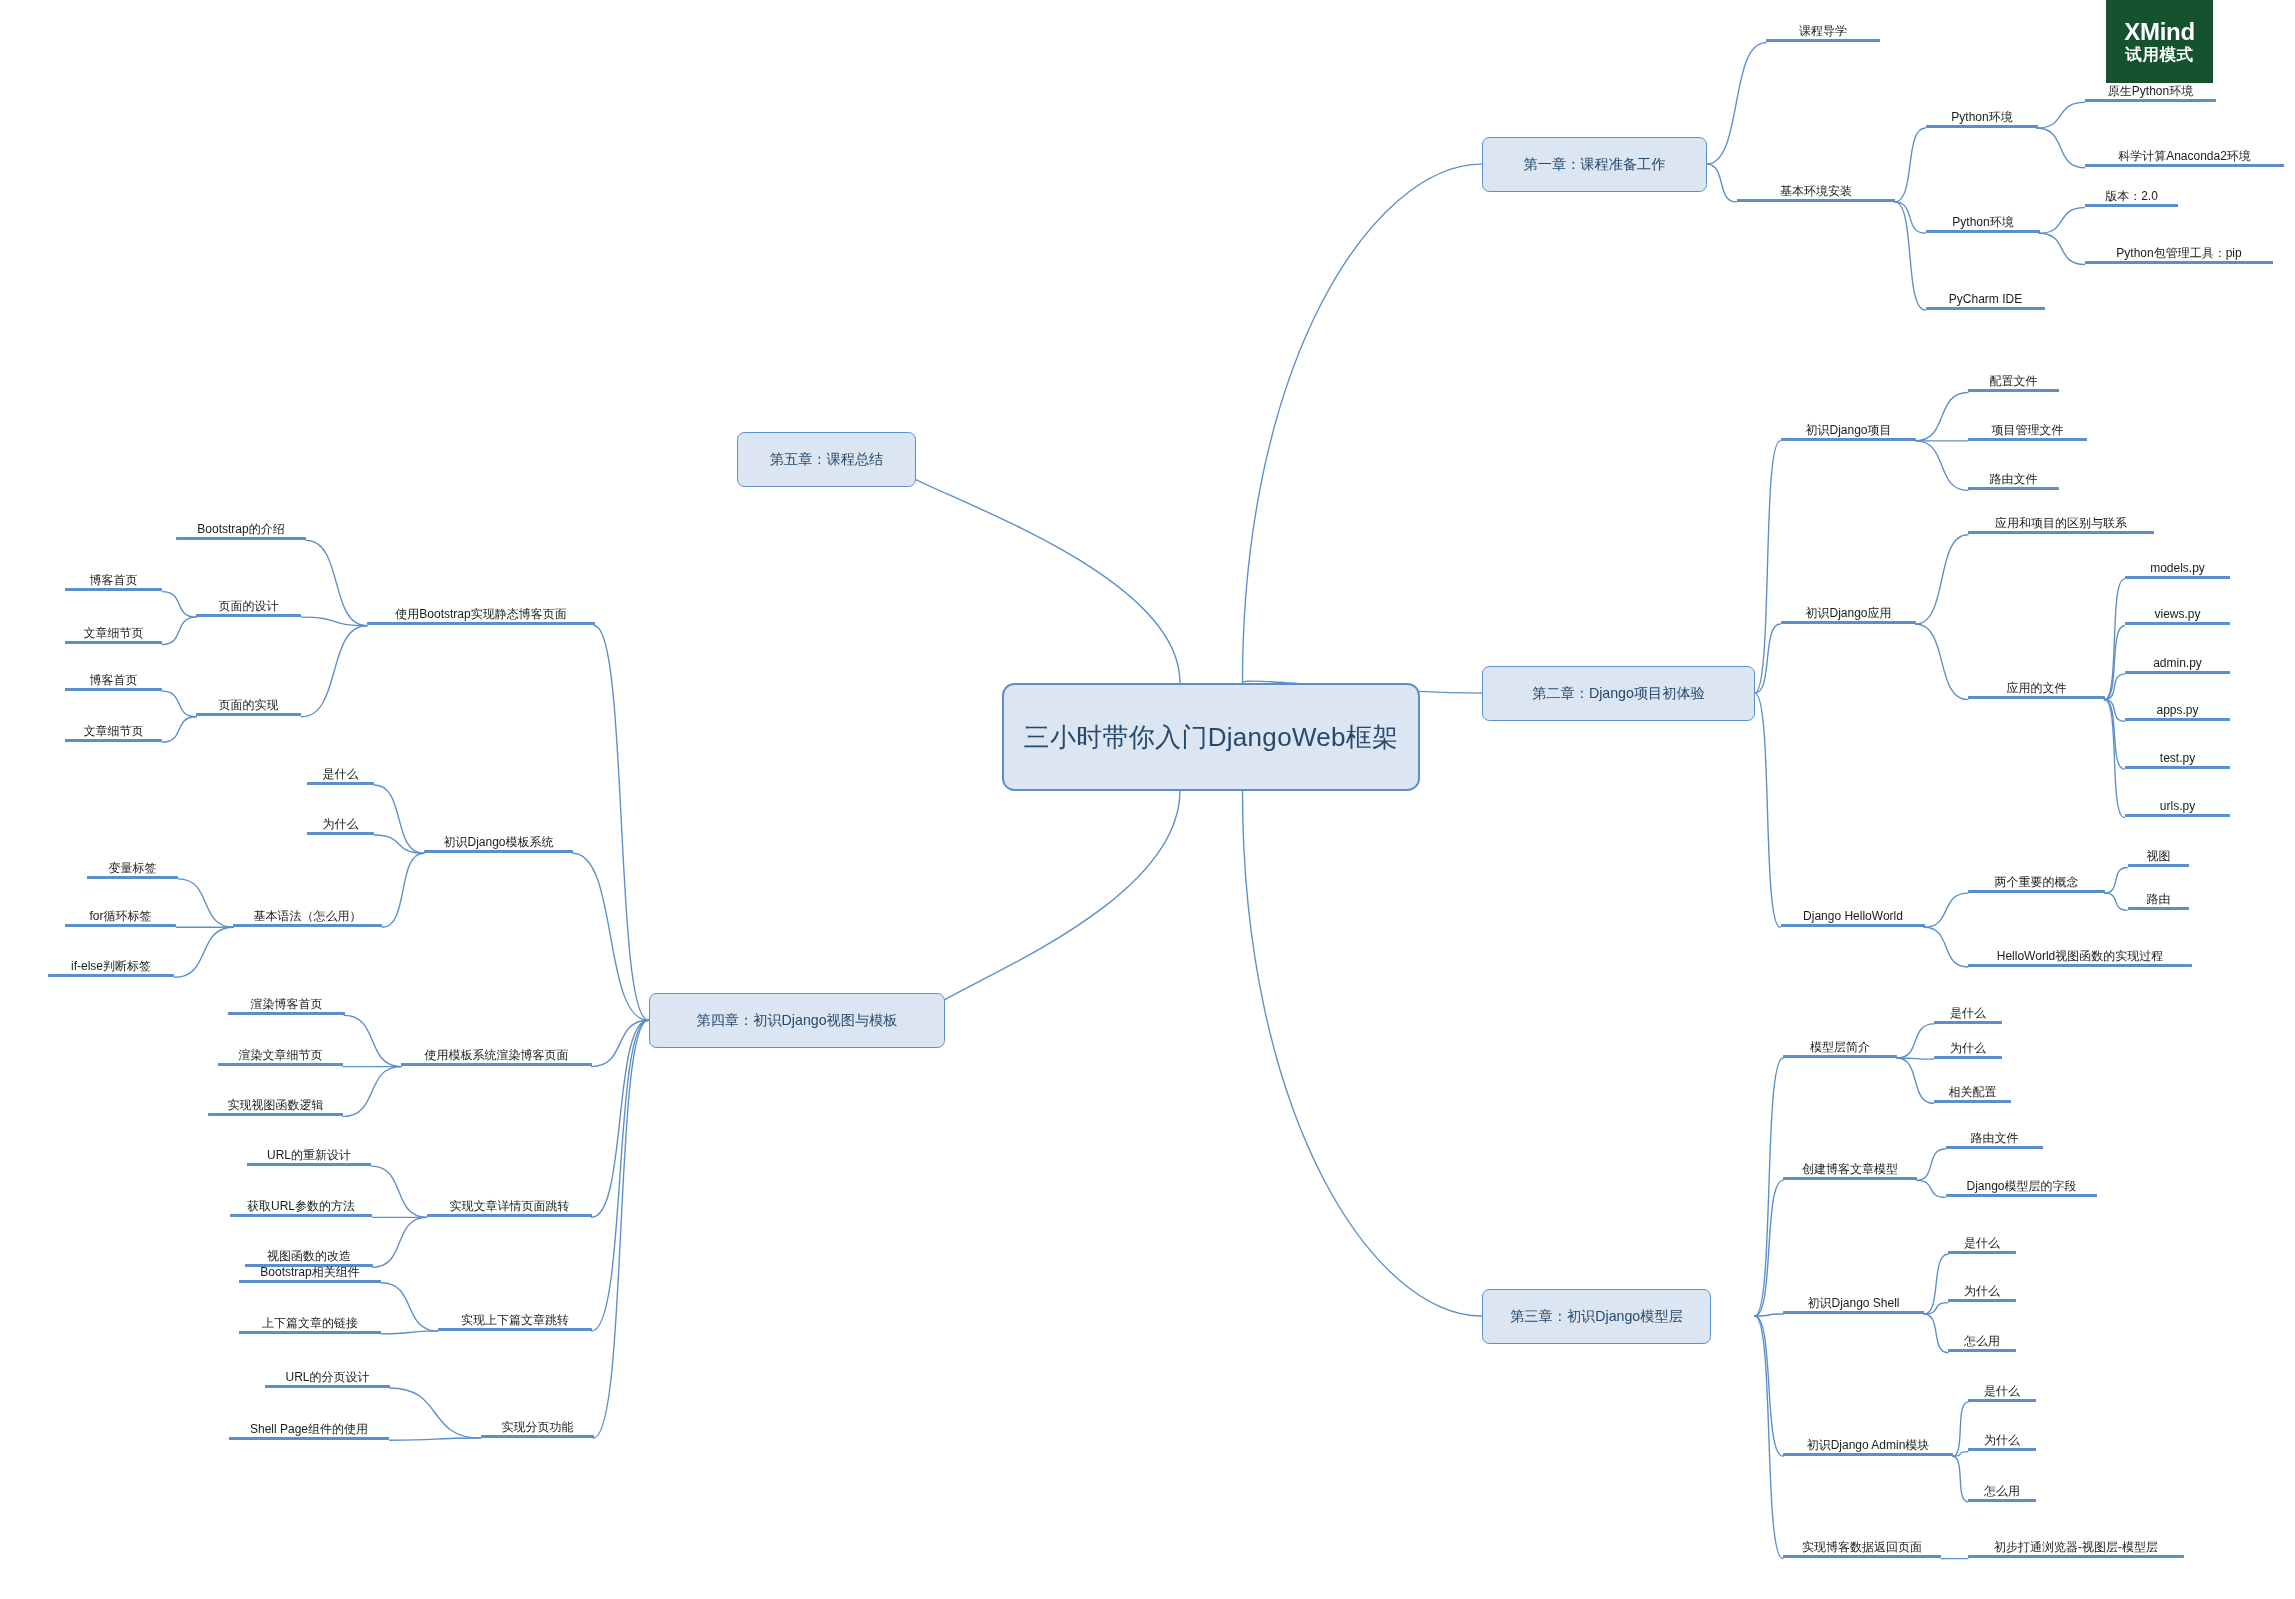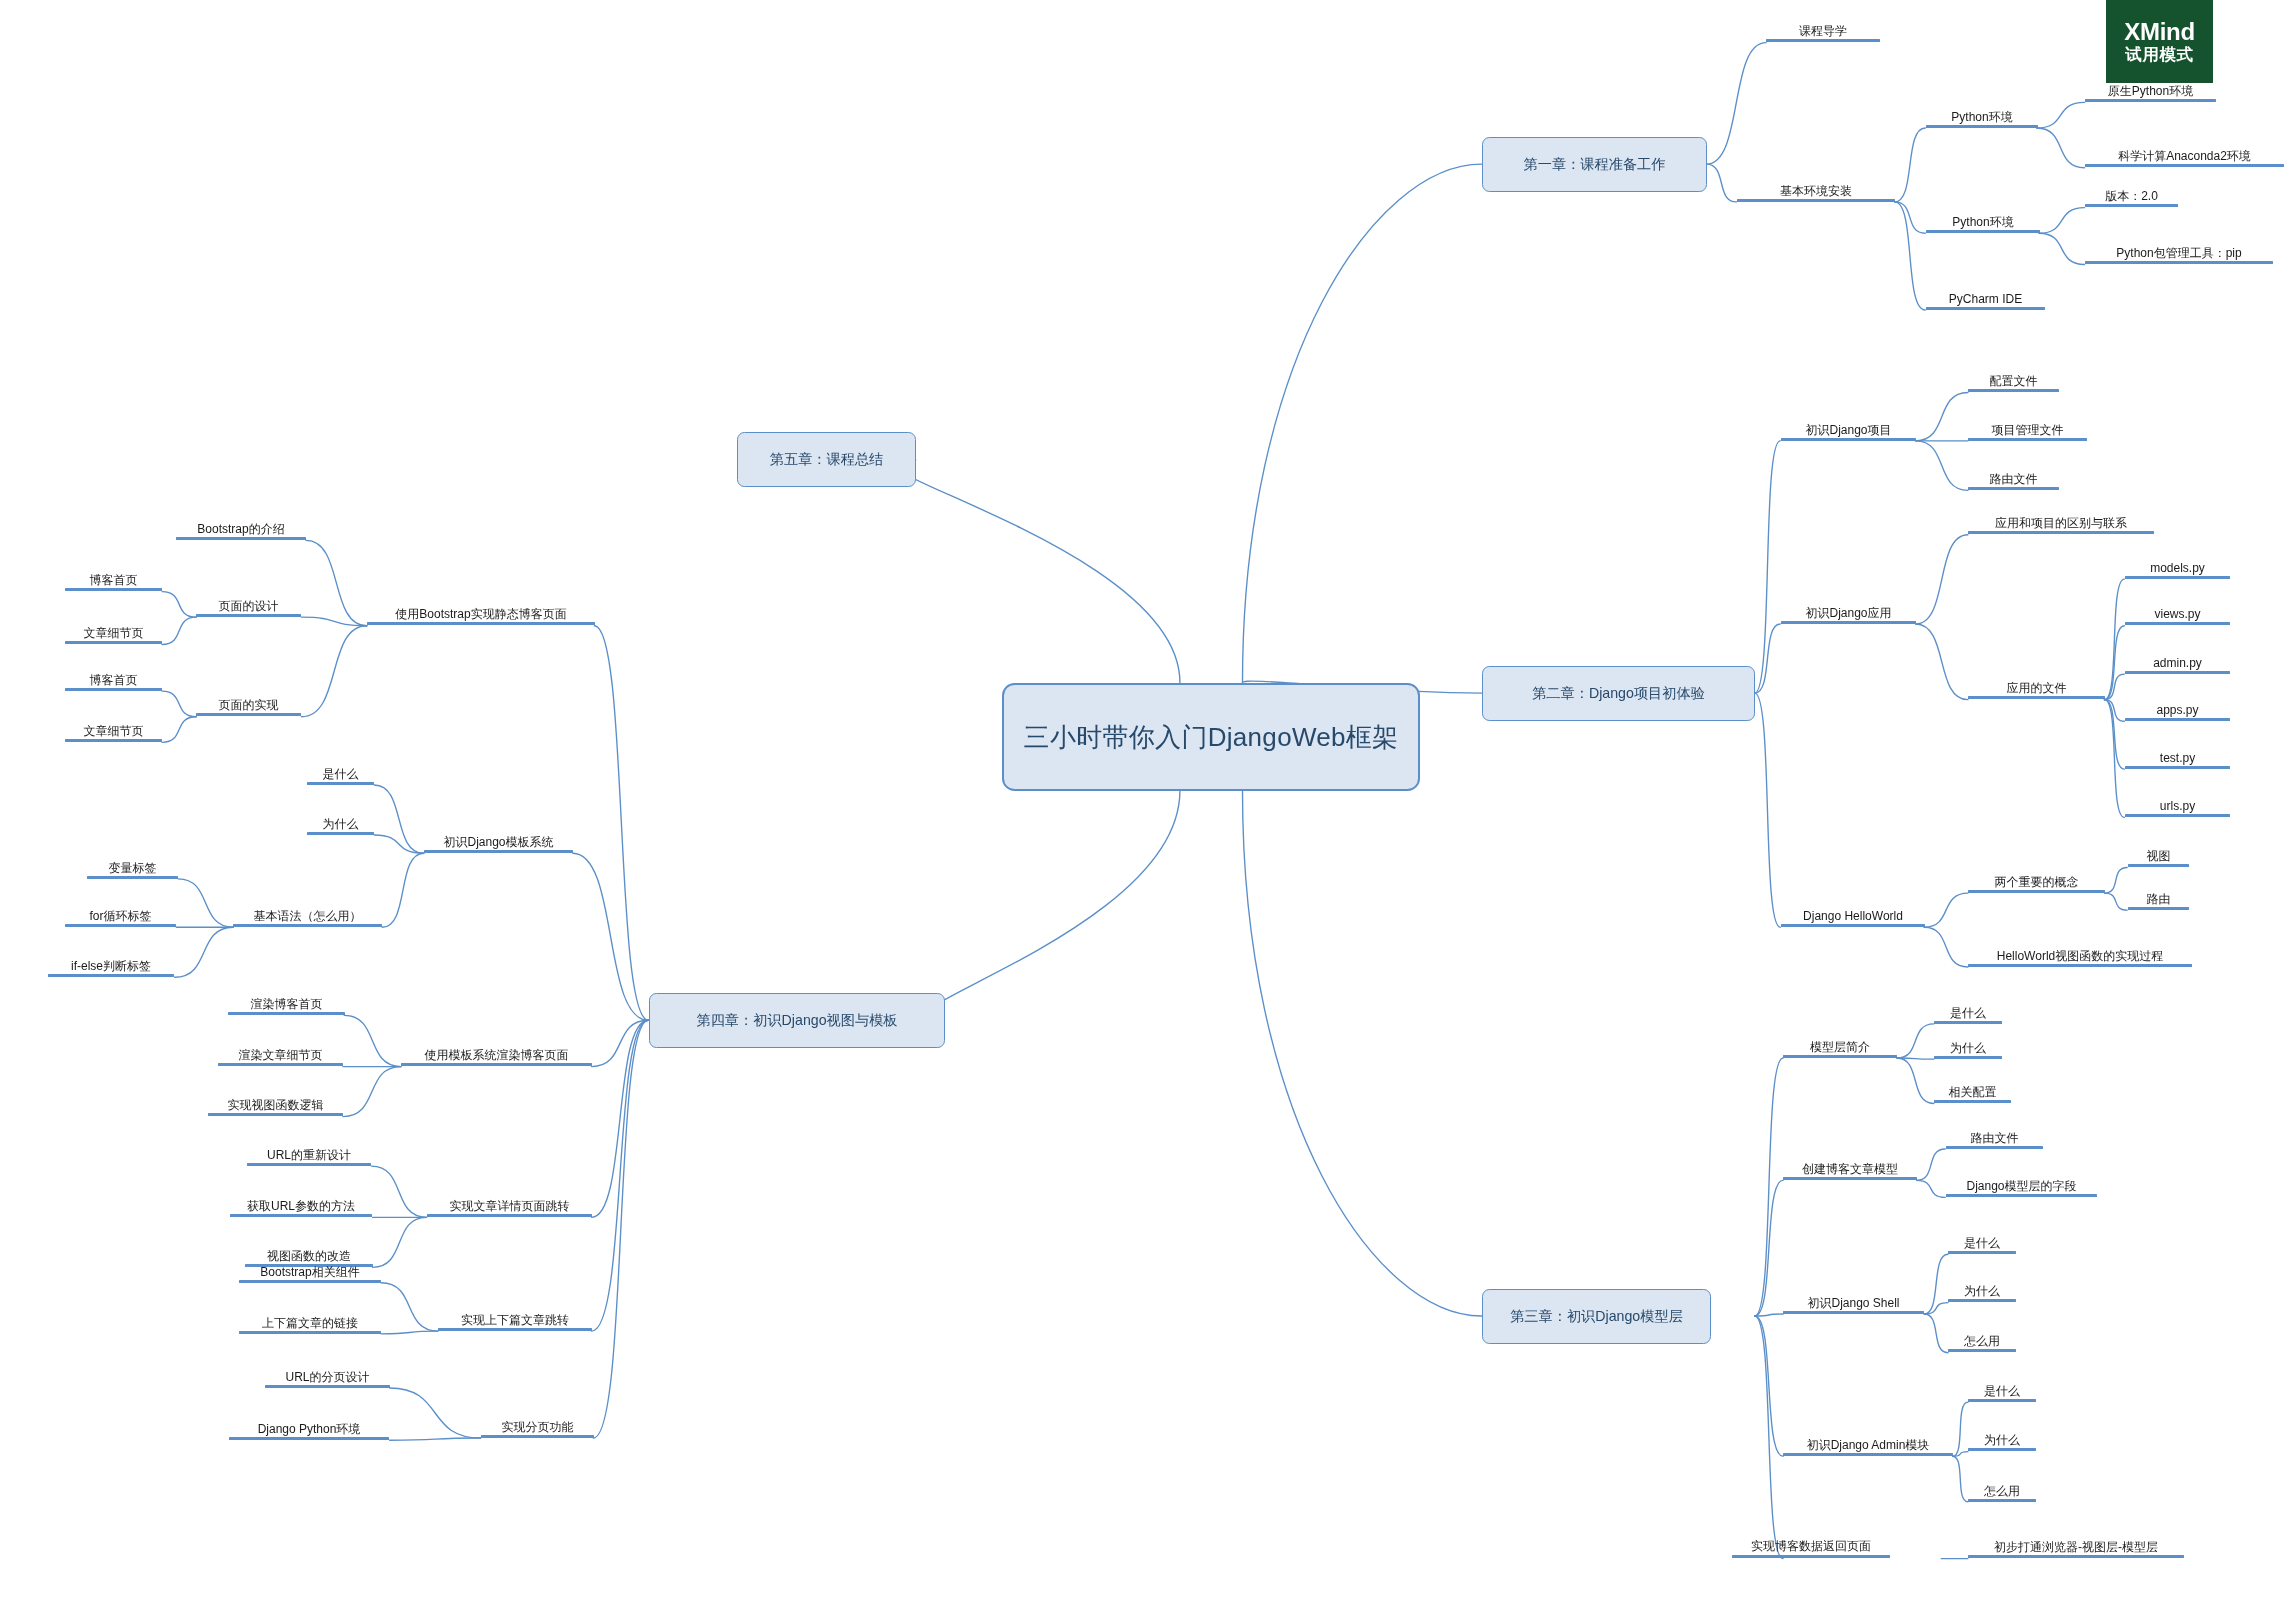--- a/index.html
+++ b/index.html
@@ -363,21 +363,21 @@
         <div class="topic-bar" style="width: 68px;"></div>
       </div>
       <div class="topic-node" style="left: 1968px; top: 1432px; width: 68px; height: 19.3px;">
         <div class="topic-label" style="left: 50%; transform: translateX(-50%);">为什么</div>
         <div class="topic-bar" style="width: 68px;"></div>
       </div>
       <div class="topic-node" style="left: 1968px; top: 1483px; width: 68px; height: 19.3px;">
         <div class="topic-label" style="left: 50%; transform: translateX(-50%);">怎么用</div>
         <div class="topic-bar" style="width: 68px;"></div>
       </div>
-      <div class="topic-node" style="left: 1732px; top: 1539px; width: 158px; height: 19.3px; font-family: Liberation Mono, monospace;">
+      <div class="topic-node" style="left: 1783px; top: 1539px; width: 158px; height: 19.3px;">
         <div class="topic-label" style="left: 50%; transform: translateX(-50%);">实现博客数据返回页面</div>
         <div class="topic-bar" style="width: 158px;"></div>
       </div>
       <div class="topic-node" style="left: 1968px; top: 1539px; width: 216px; height: 19.3px;">
         <div class="topic-label" style="left: 50%; transform: translateX(-50%);">初步打通浏览器-视图层-模型层</div>
         <div class="topic-bar" style="width: 216px;"></div>
       </div>
       <div class="chapter-node" style="left: 737px; top: 432px; width: 179px; height: 55px;">
         <span>第五章：课程总结</span>
       </div>
@@ -490,21 +490,21 @@
       </div>
       <div class="topic-node" style="left: 481px; top: 1419px; width: 113px; height: 19.3px;">
         <div class="topic-label" style="left: 50%; transform: translateX(-50%);">实现分页功能</div>
         <div class="topic-bar" style="width: 113px;"></div>
       </div>
       <div class="topic-node" style="left: 265px; top: 1369px; width: 125px; height: 19.3px;">
         <div class="topic-label" style="left: 50%; transform: translateX(-50%);">URL的分页设计</div>
         <div class="topic-bar" style="width: 125px;"></div>
       </div>
       <div class="topic-node" style="left: 229px; top: 1421px; width: 160px; height: 19.3px;">
-        <div class="topic-label" style="left: 50%; transform: translateX(-50%);">Django Python环境</div>
+        <div class="topic-label" style="left: 50%; transform: translateX(-50%);">Shell Page组件的使用</div>
         <div class="topic-bar" style="width: 160px;"></div>
       </div>
     </div>
 
   <div class="watermark" style="left:2106px; top:0px; width:107px; height:83px;">
     <div class="wm-brand">XMind</div>
     <div class="wm-sub">试用模式</div>
   </div>
 </div>
 

